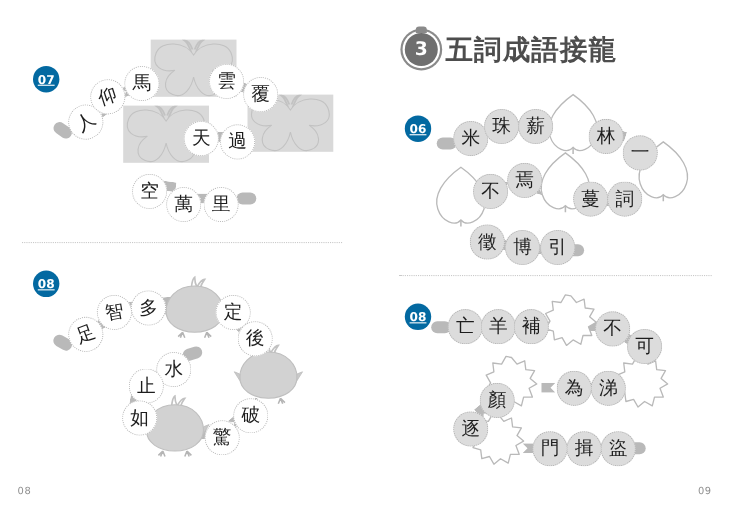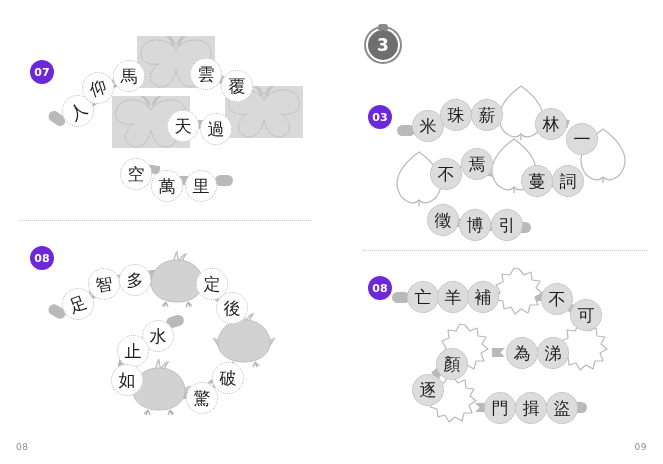--- a/index.html
+++ b/index.html
@@ -56,23 +56,23 @@
   .sec-title{
     font-size:25px;font-weight:bold;color:#4d4d4d;
     letter-spacing:1px;line-height:1;
     font-family:"DejaVu Sans","Liberation Sans",sans-serif;
   }
 
   
   .ex-badge{
     position:absolute;
     width:24px;height:24px;border-radius:50%;
-    background:#6d28d9;color:#ffffff;
+    background:#0369a1;color:#ffffff;
     display:flex;align-items:center;justify-content:center;
-    font-size:11px;font-weight:bold;line-height:1;
+    font-size:11px;font-weight:bold;line-height:1;text-decoration:underline;
   }
 
   
   .node{
     position:absolute;
     width:32px;height:32px;border-radius:50%;
     display:flex;align-items:center;justify-content:center;
     font-size:17px;line-height:1;color:#1d1d1d;
     font-weight:500;
     box-sizing:border-box;
@@ -230,23 +230,24 @@
     <div class="node hollow" style="left:186px;top:382px;">驚</div>
     <div class="node hollow" style="left:212px;top:362px;">破</div>
 
     <div class="folio folio-left">08</div>
   </div>
 
   <div class="page page-right">
 
     <div class="section-head" style="left:37px;top:30px;">
       <div class="sec-num">3</div>
-    </div>
-
-    <div class="ex-badge" style="left:37px;top:105px;">03</div>
+      <div class="sec-title">五詞成語接龍</div>
+    </div>
+
+    <div class="ex-badge" style="left:37px;top:105px;">06</div>
 
     <div class="leaf" style="left:165px;top:82px;">
       <svg width="50" height="60" viewBox="0 0 50 60">
         <path d="M25 4 C8 16 0 30 4 42 C8 54 20 58 25 52 C30 58 42 54 46 42 C50 30 42 16 25 4 Z" fill="#ffffff" stroke="#b9b9b9" stroke-width="1.2"></path>
         <path d="M25 52 L25 58" stroke="#b9b9b9" stroke-width="1.4" fill="none"></path>
       </svg>
     </div>
 
     <div class="leaf" style="left:247px;top:125px;">
       <svg width="50" height="60" viewBox="0 0 50 60">

